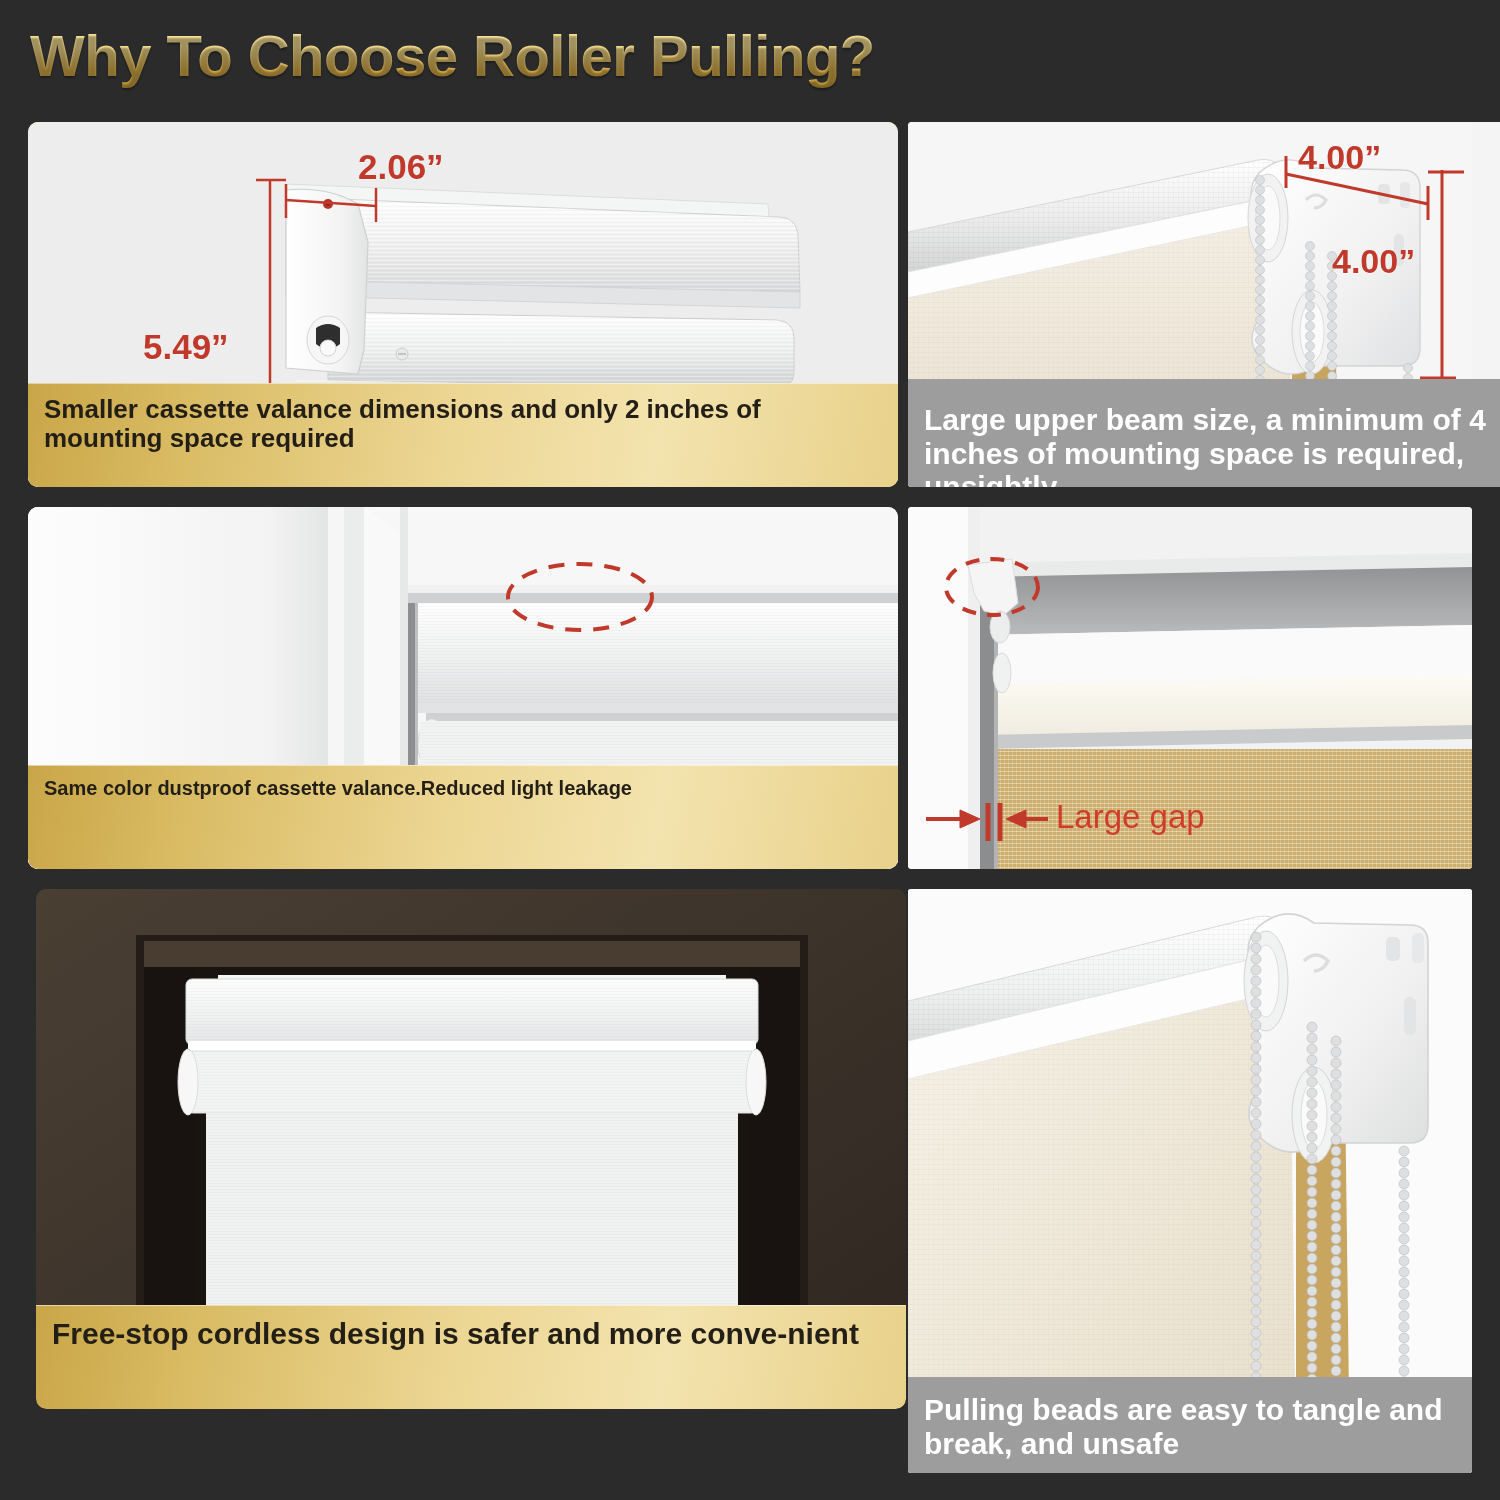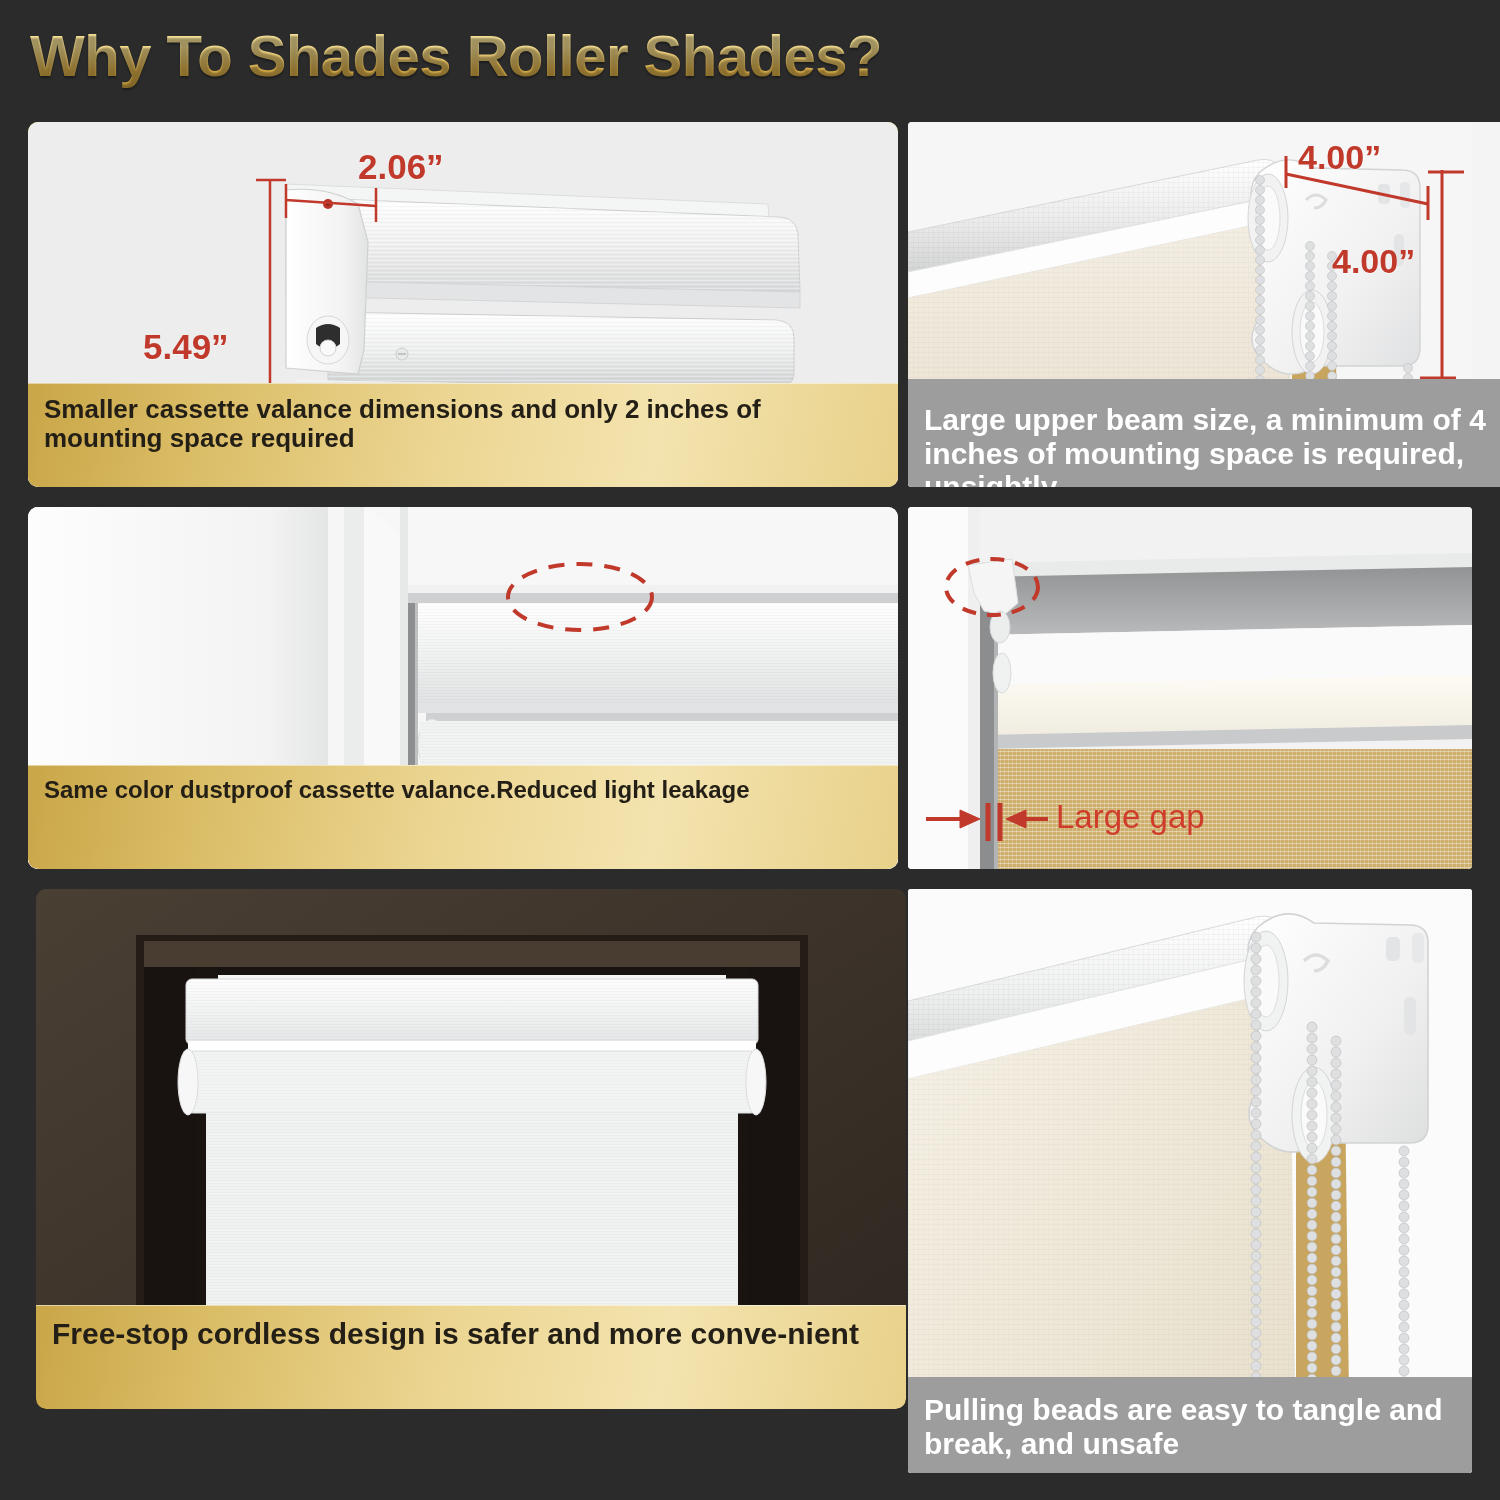--- a/index.html
+++ b/index.html
@@ -38,21 +38,21 @@
 
   .dimtxt{ position:absolute; color:#c0392b; font-weight:bold; white-space:nowrap;
            text-shadow:0 1px 0 rgba(255,255,255,.6); }
   .redlabel{ position:absolute; color:#cf3c2b; white-space:nowrap; font-weight:normal; }
 
   svg{ display:block; }
 </style>
 </head>
 <body>
 
-<div class="page-title">Why To Shades Roller Shades?</div>
+<div class="page-title">Why To Choose Roller Pulling?</div>
 
 <div class="grid">
 
 <div class="panel" style="left:28px; top:122px; width:870px; height:365px;">
   <div class="photo" style="height:365px; background:#fde047;">
     <svg width="870" height="365" viewBox="0 0 870 365" aria-hidden="true">
       <defs>
         <linearGradient id="cassBody" x1="0" y1="0" x2="0" y2="1">
           <stop offset="0%" stop-color="#ffffff"></stop>
           <stop offset="45%" stop-color="#f2f2f2"></stop>
@@ -366,21 +366,21 @@
         <polygon points="378,296 356,286 356,306"></polygon>
         <line x1="383" y1="278" x2="383" y2="320" stroke-width="5"></line>
         <line x1="393" y1="278" x2="393" y2="320" stroke-width="5"></line>
         <line x1="404" y1="296" x2="462" y2="296" stroke-width="4"></line>
         <polygon points="400,296 422,286 422,306"></polygon>
       </g>
     </svg>
     <div class="redlabel" style="left:472px; top:275px; font-size:33px;">smaller gap</div>
   </div>
 
-  <div class="cap gold" style="font-size:24px; height:104px;">
+  <div class="cap gold" style="font-size:20px; height:104px;">
     <span>Same color dustproof cassette valance.Reduced light leakage</span>
   </div>
 </div>
 
 <div class="panel" style="left:908px; top:507px; width:564px; height:362px; border-radius:4px;">
   <div class="photo" style="height:362px; background:#f1f1f1;">
     <svg width="564" height="362" viewBox="0 0 564 362" aria-hidden="true">
       <defs>
         <linearGradient id="beam4" x1="0" y1="0" x2="0" y2="1">
           <stop offset="0%" stop-color="#8e8f90"></stop>

